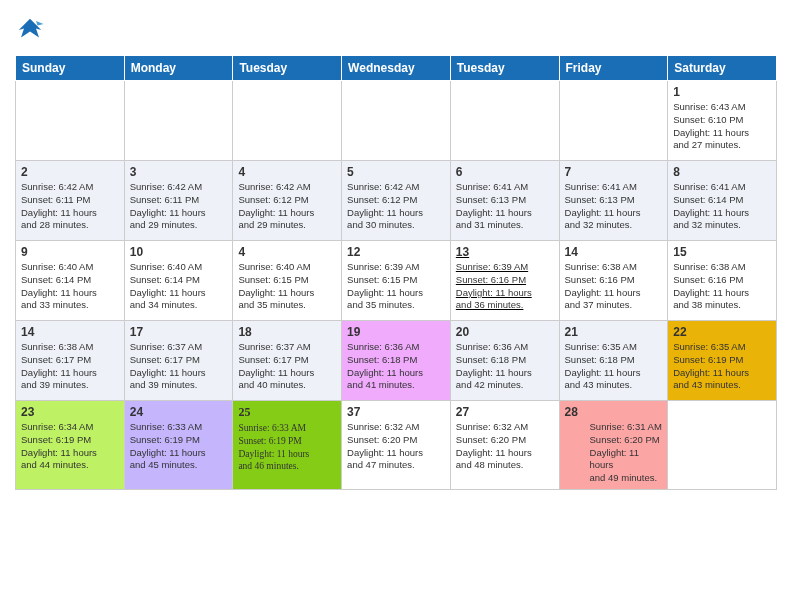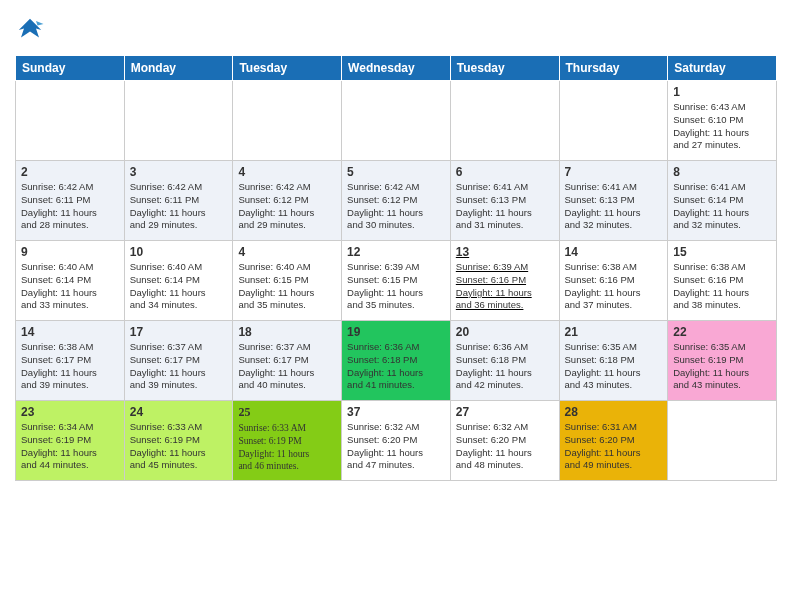--- a/index.html
+++ b/index.html
@@ -100,21 +100,21 @@
 </div>
 
 <table class="calendar">
   <thead>
     <tr id="weekday-header">
         <th>Sunday</th>
         <th>Monday</th>
         <th>Tuesday</th>
         <th>Wednesday</th>
         <th>Tuesday</th>
-        <th>Thursday</th>
+        <th>Friday</th>
         <th>Saturday</th>
       </tr>
   </thead>
   <tbody id="calendar-body">
       <tr>
         <td class="empty-cell"></td>
         <td class="empty-cell"></td>
         <td class="empty-cell"></td>
         <td class="empty-cell"></td>
         <td class="empty-cell"></td>
@@ -244,58 +244,58 @@
 Daylight: 11 hours
 and 39 minutes.</div>
         </td>
         <td style="background: rgb(238, 242, 248);">
           <span class="day-number">18</span>
           <div class="day-info" style="white-space: pre-line;">Sunrise: 6:37 AM
 Sunset: 6:17 PM
 Daylight: 11 hours
 and 40 minutes.</div>
         </td>
-        <td style="background: #22c55e; margin-left: 32px;">
+        <td style="background: #f0abfc; margin-left: 32px;">
           <span class="day-number">19</span>
           <div class="day-info" style="white-space: pre-line;">Sunrise: 6:36 AM
 Sunset: 6:18 PM
 Daylight: 11 hours
 and 41 minutes.</div>
         </td>
         <td style="background: rgb(238, 242, 248);">
           <span class="day-number">20</span>
           <div class="day-info" style="white-space: pre-line;">Sunrise: 6:36 AM
 Sunset: 6:18 PM
 Daylight: 11 hours
 and 42 minutes.</div>
         </td>
         <td style="background: rgb(238, 242, 248); margin-left: 42px;">
           <span class="day-number">21</span>
           <div class="day-info" style="white-space: pre-line;">Sunrise: 6:35 AM
 Sunset: 6:18 PM
 Daylight: 11 hours
 and 43 minutes.</div>
         </td>
-        <td style="background: #f9a8d4;">
+        <td style="background: #eab308;">
           <span class="day-number">22</span>
           <div class="day-info" style="white-space: pre-line;">Sunrise: 6:35 AM
 Sunset: 6:19 PM
 Daylight: 11 hours
 and 43 minutes.</div>
         </td>
       </tr>
       <tr>
         <td style="background: #bef264;">
           <span class="day-number">23</span>
           <div class="day-info" style="white-space: pre-line;">Sunrise: 6:34 AM
 Sunset: 6:19 PM
 Daylight: 11 hours
 and 44 minutes.</div>
         </td>
-        <td style="background: #bef264;">
+        <td style="background: #c4b5fd;">
           <span class="day-number">24</span>
           <div class="day-info" style="white-space: pre-line;">Sunrise: 6:33 AM
 Sunset: 6:19 PM
 Daylight: 11 hours
 and 45 minutes.</div>
         </td>
         <td style="background: #84cc16; font-family: Liberation Serif, serif;">
           <span class="day-number">25</span>
           <div class="day-info" style="white-space: pre-line;">Sunrise: 6:33 AM
 Sunset: 6:19 PM
@@ -309,23 +309,23 @@
 Daylight: 11 hours
 and 47 minutes.</div>
         </td>
         <td style="background: rgb(255, 255, 255);">
           <span class="day-number">27</span>
           <div class="day-info" style="white-space: pre-line;">Sunrise: 6:32 AM
 Sunset: 6:20 PM
 Daylight: 11 hours
 and 48 minutes.</div>
         </td>
-        <td style="background: #eab308;">
+        <td style="background: #fca5a5;">
           <span class="day-number">28</span>
-          <div class="day-info" style="white-space: pre-line;">Sunrise: 6:31 AM
+          <div class="day-info" style="white-space: pre-line; margin-left: 25px;">Sunrise: 6:31 AM
 Sunset: 6:20 PM
 Daylight: 11 hours
 and 49 minutes.</div>
         </td>
         <td class="empty-cell"></td>
       </tr>
     </tbody>
 </table>
 
 </body></html>

